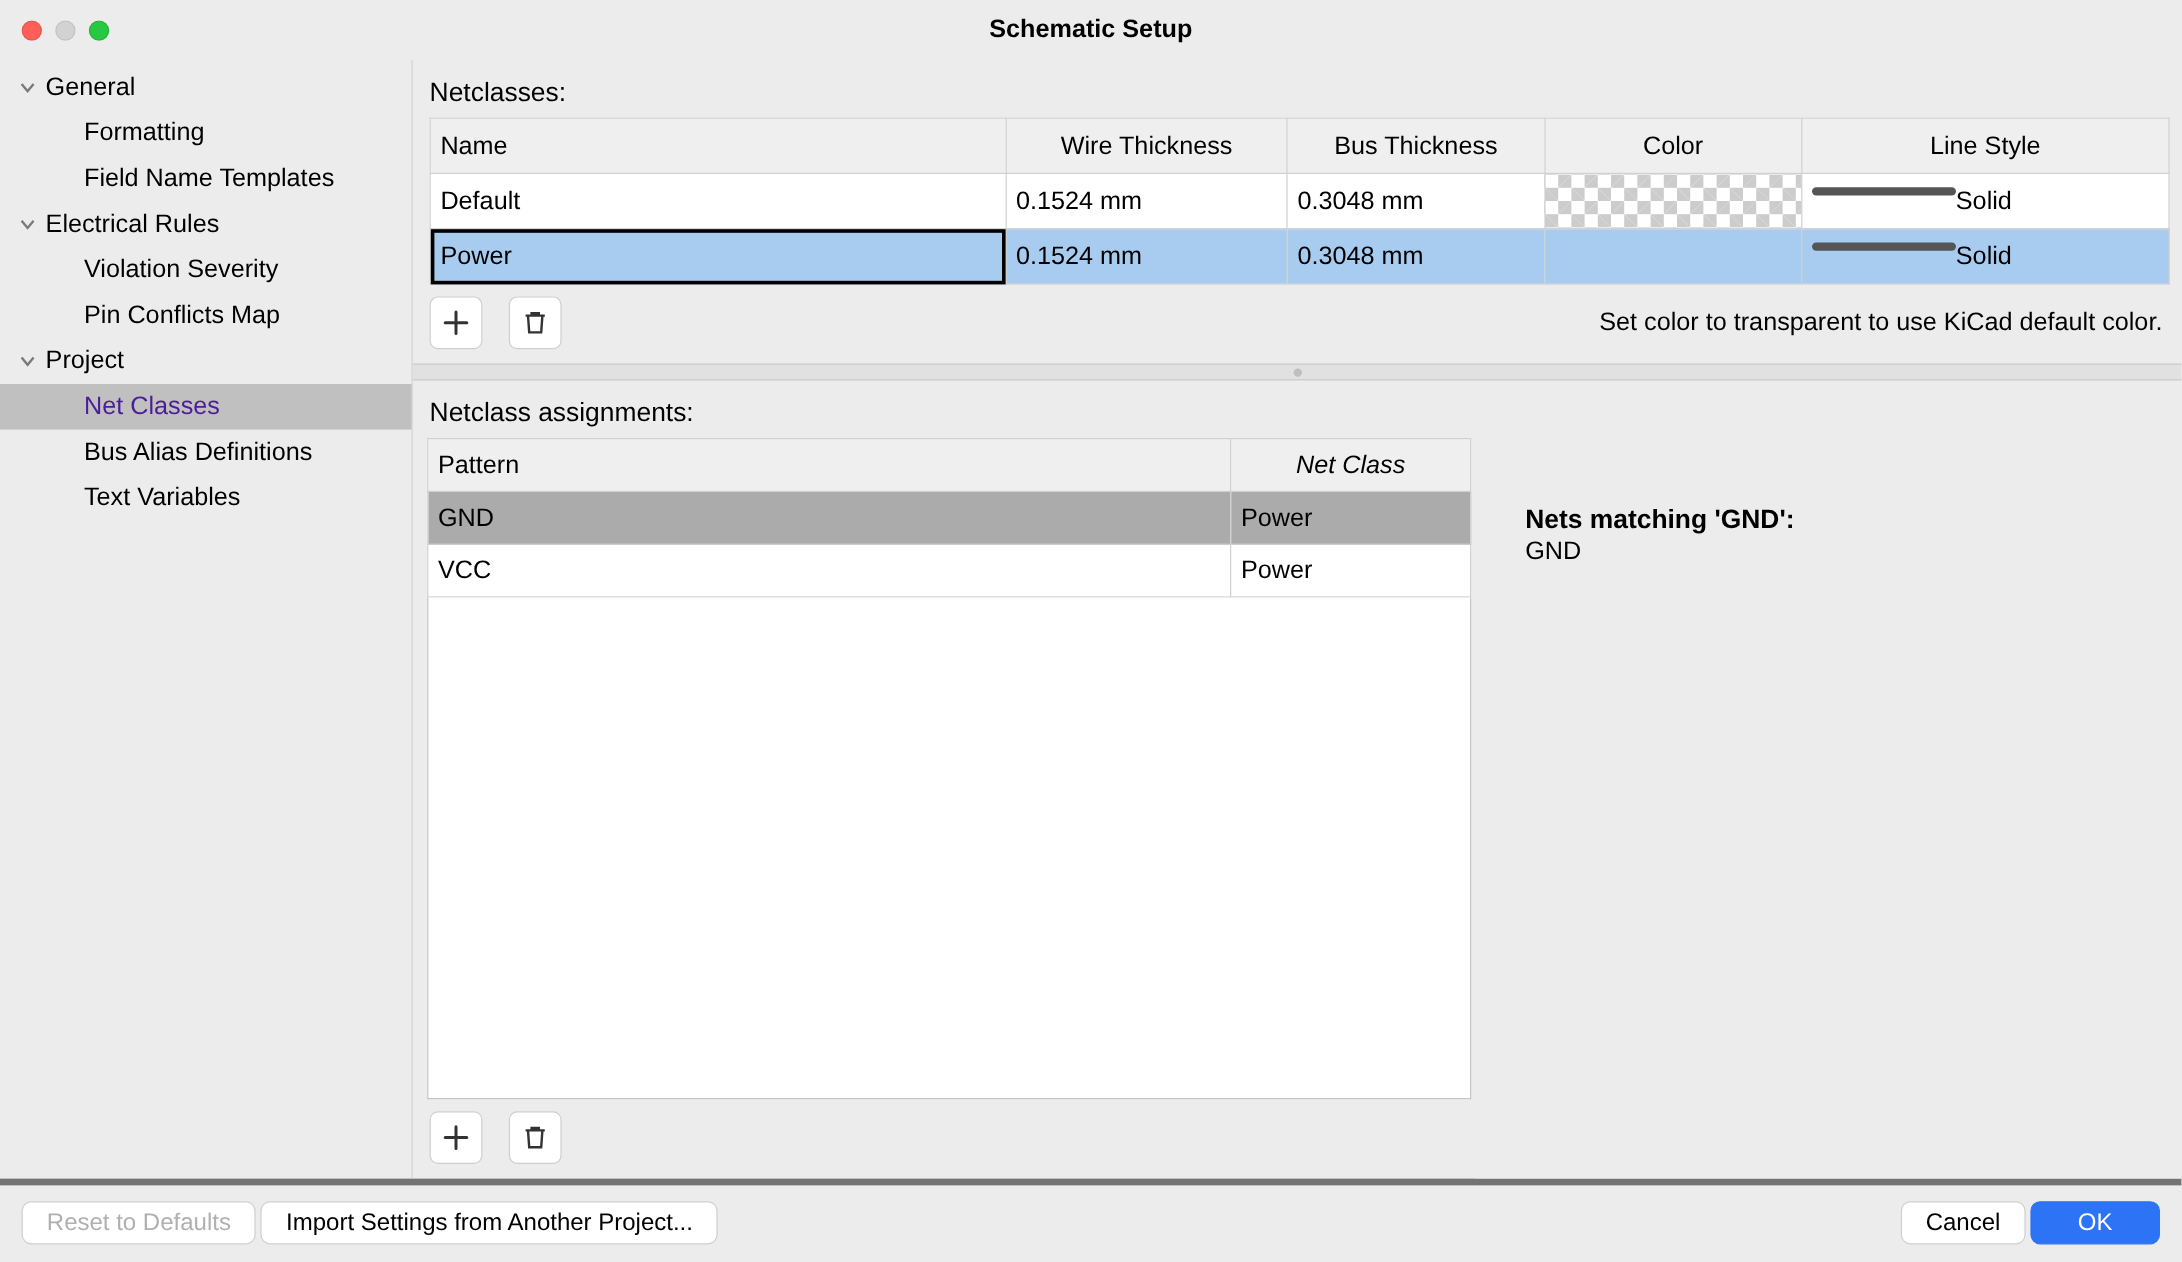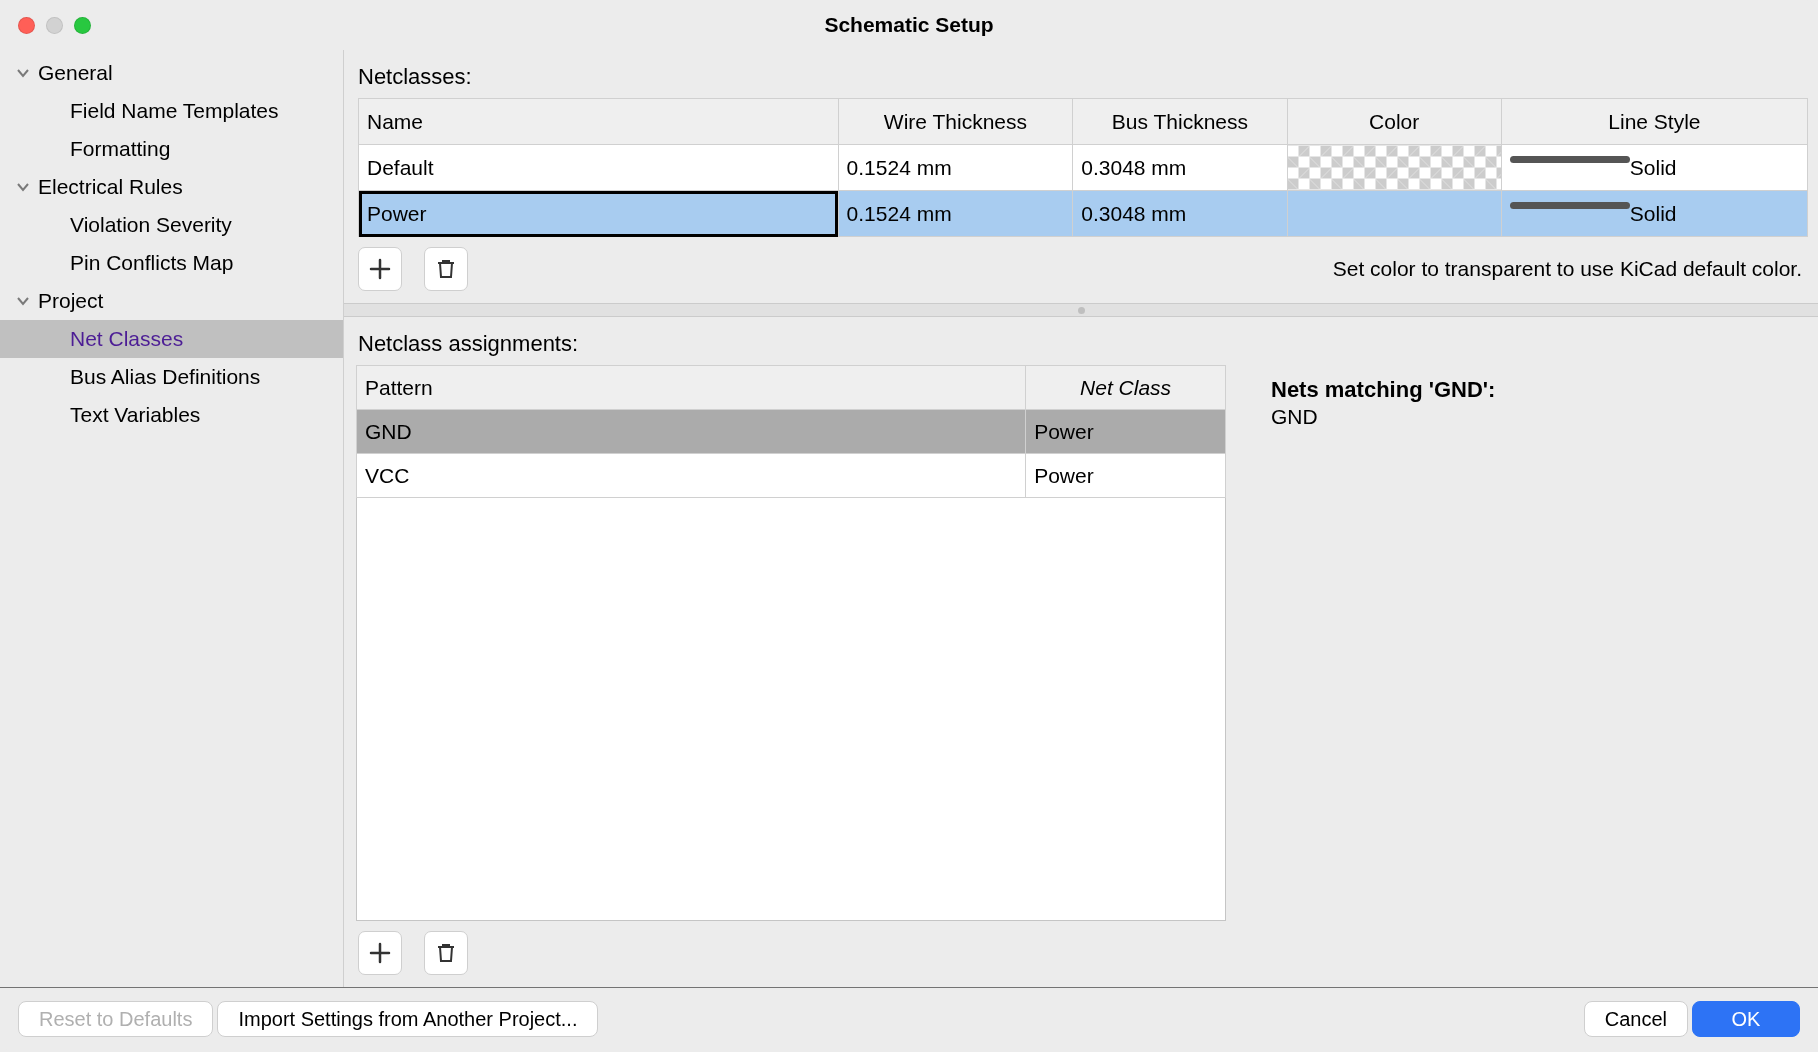--- a/index.html
+++ b/index.html
@@ -26,21 +26,21 @@
 .traffic-light {
   width: 17px; height: 17px; border-radius: 50%;
 }
 .tl-red { background: #ff5f57; border: 0.5px solid rgba(0,0,0,0.1); }
 .tl-yellow { background: #d2d2d2; border: 0.5px solid rgba(0,0,0,0.08); }
 .tl-green { background: #28c840; border: 0.5px solid rgba(0,0,0,0.1); }
 .title { margin: 0 auto; font-weight: 700; font-size: 21px; }
 .main {
   display: flex;
   height: 938px;
-  border-bottom: 1px solid #737373;
+  border-bottom: 6px solid #737373;
 }
 .sidebar {
   width: 344px;
   background: #ececec;
   border-right: 1px solid #cfcfcf;
   padding-top: 4px;
 }
 .tree-item {
   display: flex;
   align-items: center;
@@ -169,21 +169,21 @@
   width: 870px;
   background: #fff;
 }
 .col-pattern { width: 670px; }
 .col-netclass { width: 200px; font-style: italic; }
 .right-info {
   flex: 1;
   padding: 12px 22px 0 42px;
   background: #ececec;
 }
-.right-info h3 { font-size: 22px; font-weight: 700; margin-bottom: 2px; }
+.right-info h3 { font-size: 22px; font-weight: 700; margin-bottom: 2px; margin-top: 43px; }
 .right-info .netline { font-size: 21px; }
 .footer {
   height: 62px;
   display: flex;
   align-items: center;
   padding: 0 18px;
   gap: 4px;
   background: #ececec;
 }
 .btn {
@@ -216,24 +216,24 @@
   <div class="sidebar">
     <div class="tree-item">
       <span class="chevron">
           <svg width="12" height="12" viewBox="0 0 12 12">
             <path d="M1 3 L6 9 L11 3" fill="none" stroke="#7a7a7a" stroke-width="2"></path>
           </svg>
         </span>
       <span>General</span>
     </div>
     <div class="tree-item child">
+        <span>Formatting</span>
+      </div>
+    <div class="tree-item child">
         <span>Field Name Templates</span>
-      </div>
-    <div class="tree-item child">
-        <span>Formatting</span>
       </div>
 
     <div class="tree-item">
       <span class="chevron">
           <svg width="12" height="12" viewBox="0 0 12 12">
             <path d="M1 3 L6 9 L11 3" fill="none" stroke="#7a7a7a" stroke-width="2"></path>
           </svg>
         </span>
       <span>Electrical Rules</span>
     </div>

